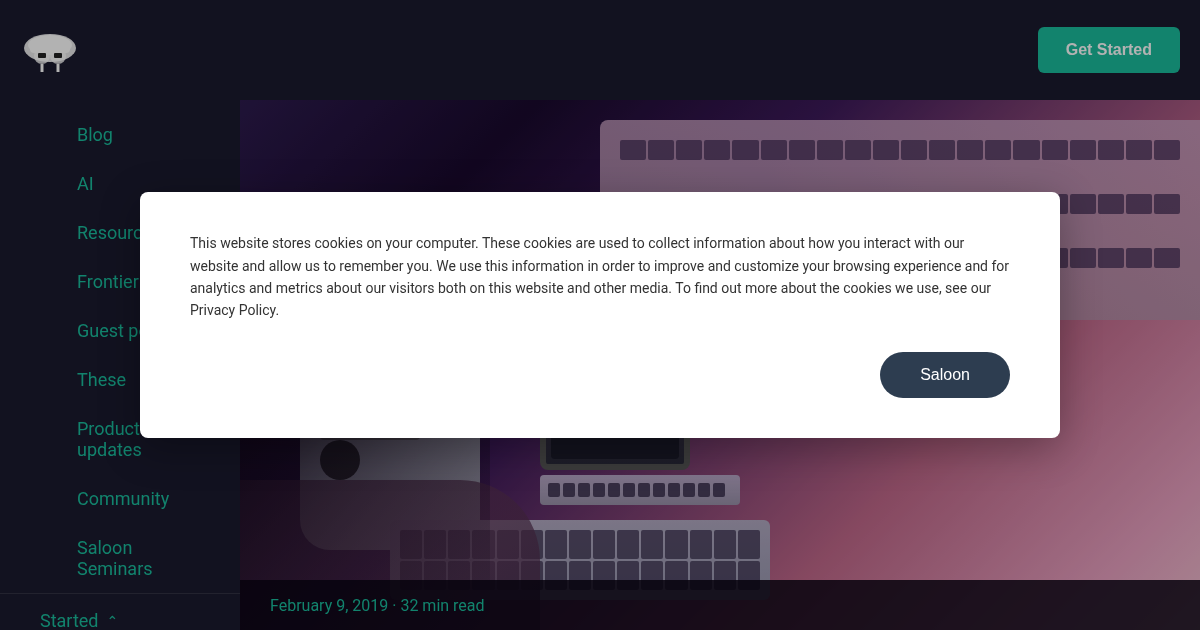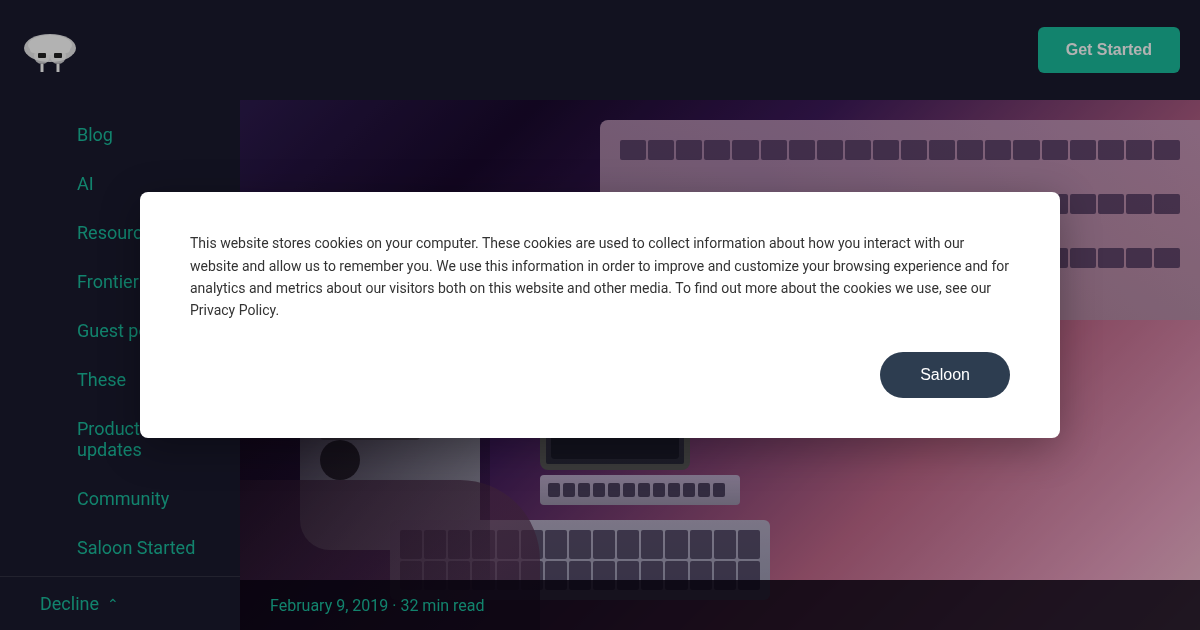--- a/index.html
+++ b/index.html
@@ -379,24 +379,24 @@
 <div class="sidebar">
   <nav class="sidebar-nav">
     <a class="sidebar-item">Blog</a>
     <a class="sidebar-item">AI</a>
     <a class="sidebar-item">Resources</a>
     <a class="sidebar-item">Frontier</a>
     <a class="sidebar-item">Guest posts</a>
     <a class="sidebar-item">These</a>
     <a class="sidebar-item">Product updates</a>
     <a class="sidebar-item">Community</a>
-    <a class="sidebar-item">Saloon Started</a>
+    <a class="sidebar-item">Saloon Seminars</a>
   </nav>
   <div class="sidebar-item-archives">
-    <span>Decline</span>
+    <span>Started</span>
     <span class="archives-chevron">⌃</span>
   </div>
 </div>
 
 <div class="main-content">
   <div class="hero-image">
     <div class="retro-scene">
 
       <div class="keyboard-bg"></div>
       <div class="keyboard-keys">

